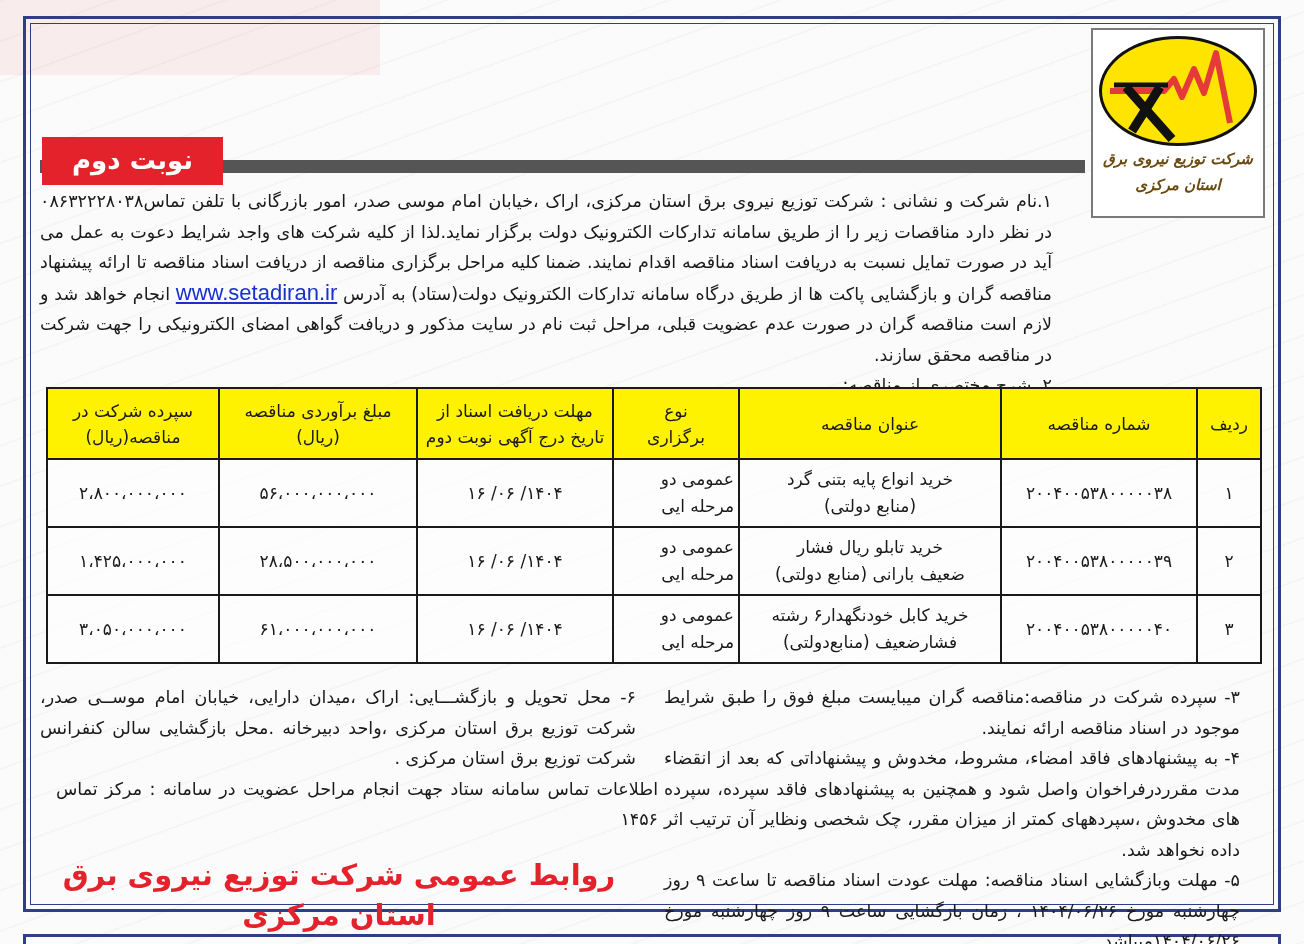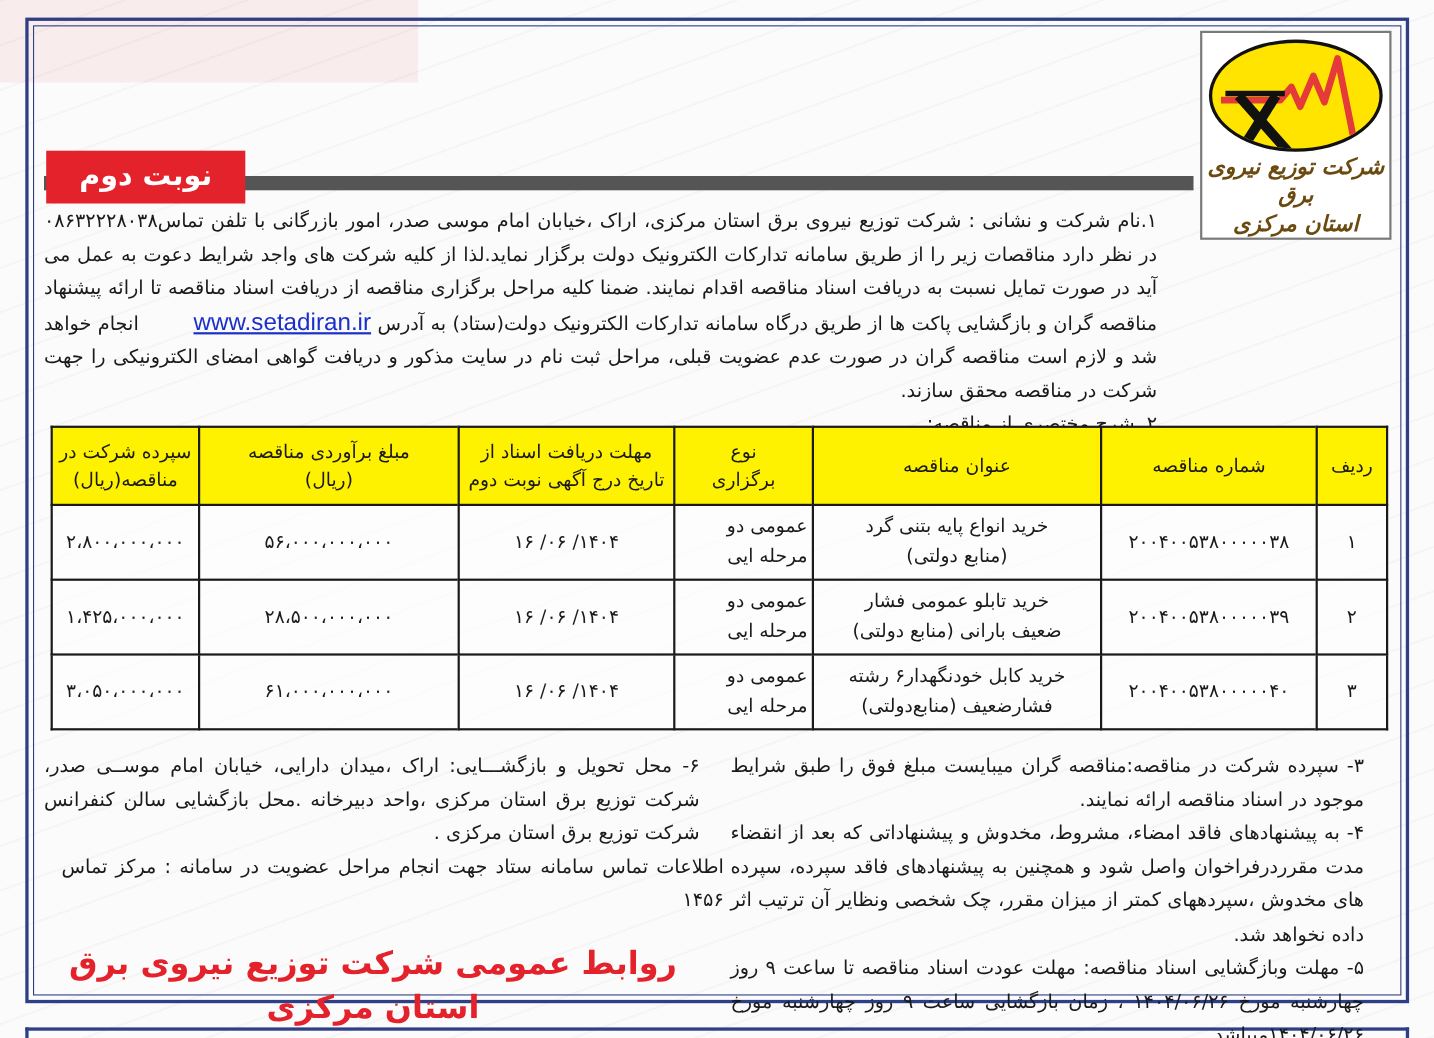--- a/index.html
+++ b/index.html
@@ -36,21 +36,21 @@
       display: flex; flex-direction: column; align-items: center;
     }
     .logo-ellipse {
       margin-top: 6px; width: 158px; height: 110px; border-radius: 50%;
       background: #ffe400; border: 3px solid #111;
       position: relative; overflow: hidden;
     }
     .logo-ellipse svg { position: absolute; left: 0; top: 0; }
     .logo-text {
       font-family: "DejaVu Serif", serif; font-style: italic; font-weight: bold;
-      color: #6b4a10; font-size: 20px; line-height: 26px; text-align: center;
+      color: #6b4a10; font-size: 15px; line-height: 26px; text-align: center;
       direction: rtl;
     }
     .title {
       position: absolute; left: 300px; top: 58px; width: 700px; height: 100px;
       direction: rtl; text-align: center;
       font-family: "DejaVu Sans", sans-serif; font-weight: bold;
       font-size: 68px; color: #111; line-height: 100px; letter-spacing: 1px;
     }
     .round-strip {
       position: absolute; left: 40px; top: 160px; width: 1045px; height: 13px;
@@ -59,21 +59,21 @@
     .round-badge {
       position: absolute; left: 42px; top: 137px; width: 181px; height: 48px;
       background: #e4222b; color: #fff; direction: rtl; text-align: center;
       font-weight: bold; font-size: 26px; line-height: 46px;
     }
     .intro {
       position: absolute; left: 40px; top: 186px; width: 1222px;
       direction: rtl; text-align: justify; text-align-last: right;
       font-size: 17.5px; line-height: 30.5px; color: #1a1a1a;
     }
-    .intro .link { color: #1a30c8; text-decoration: underline; font-family: "Liberation Sans", sans-serif; font-size: 22px; margin-left: 44px; }
+    .intro .link { color: #1a30c8; text-decoration: underline; font-family: "Liberation Sans", sans-serif; font-size: 22px; }
     .intro .first { display: block; padding-right: 0; }
     table.tenders {
       position: absolute; left: 46px; top: 387px; width: 1216px;
       border-collapse: collapse; direction: rtl;
       font-size: 17px; color: #1a1a1a;
     }
     table.tenders th {
       background: #fff200; font-weight: normal; height: 71px;
       border: 2px solid #1a1a1a; text-align: center; line-height: 26px;
       padding: 0 4px;
@@ -144,21 +144,21 @@
         <th style="width:196px">شماره مناقصه</th>
         <th style="width:262px"><span>عنوان مناقصه</span></th>
         <th style="width:126px">
             <div>نوع</div>
             <div>برگزاری</div>
           </th>
         <th style="width:196px">
             <div>مهلت دریافت اسناد از</div>
             <div>تاریخ درج آگهی نوبت دوم</div>
           </th>
-        <th style="width:236px">
+        <th style="width:198px">
             <div>مبلغ برآوردی مناقصه</div>
             <div>(ریال)</div>
           </th>
         <th>
             <div>سپرده شرکت در</div>
             <div>مناقصه(ریال)</div>
           </th>
       </tr>
     </thead>
     <tbody>
@@ -174,21 +174,21 @@
             <div>مرحله ایی</div>
           </td>
         <td class="num">۱۴۰۴/ ۰۶/ ۱۶</td>
         <td class="num">۵۶،۰۰۰،۰۰۰،۰۰۰</td>
         <td class="num">۲،۸۰۰،۰۰۰،۰۰۰</td>
       </tr>
       <tr>
         <td>۲</td>
         <td class="num">۲۰۰۴۰۰۵۳۸۰۰۰۰۰۳۹</td>
         <td>
-            <div>خرید تابلو عمومی فشار</div>
+            <div>خرید تابلو ریال فشار</div>
             <div>ضعیف بارانی (منابع دولتی)</div>
           </td>
         <td style="text-align:right">
             <div>عمومی دو</div>
             <div>مرحله ایی</div>
           </td>
         <td class="num">۱۴۰۴/ ۰۶/ ۱۶</td>
         <td class="num">۲۸،۵۰۰،۰۰۰،۰۰۰</td>
         <td class="num">۱،۴۲۵،۰۰۰،۰۰۰</td>
       </tr>

